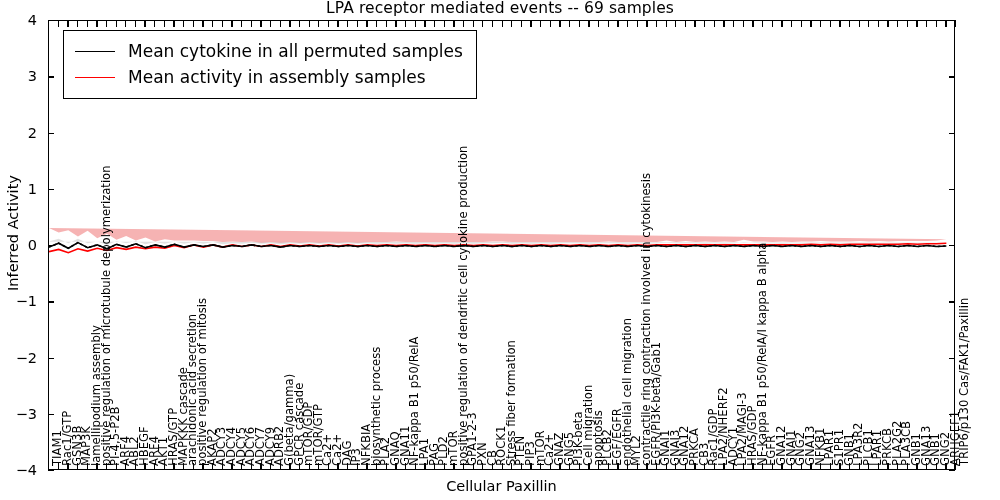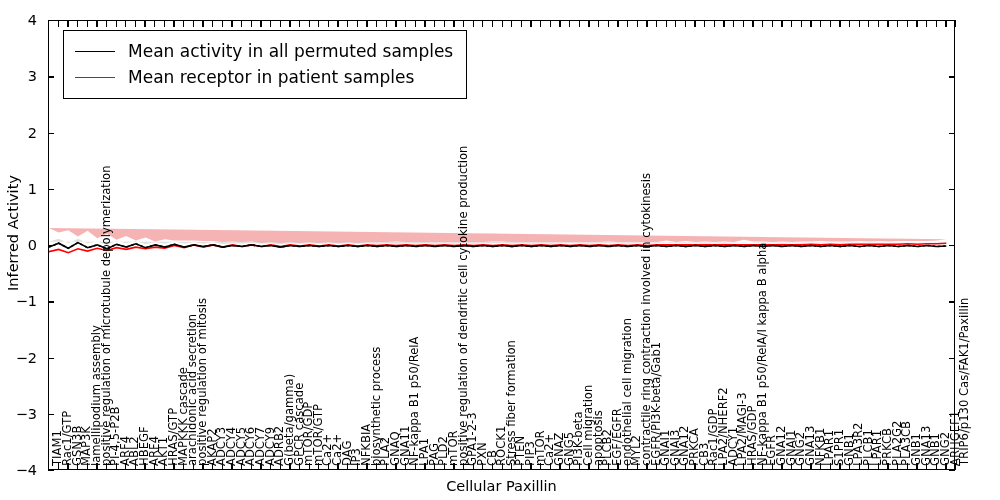--- a/index.html
+++ b/index.html
@@ -69,20 +69,21 @@
   .legtxt{font-size:17px;color:#000;}
 
   
   svg.data{position:absolute;left:0;top:0;width:907px;height:450px;display:block;}
 </style>
 </head>
 <body>
 
 <div id="fig">
 
+  <div class="title">LPA receptor mediated events -- 69 samples</div>
 
   <div class="ylabel">Inferred Activity</div>
   <div class="xlabel">Cellular Paxillin</div>
 
   <div class="ytick-wrap" id="ytickwrap">
       <div class="ytick" style="top: 450px;">−4</div>
       <div class="ytick" style="top: 393.75px;">−3</div>
       <div class="ytick" style="top: 337.5px;">−2</div>
       <div class="ytick" style="top: 281.25px;">−1</div>
       <div class="ytick" style="top: 225px;">0</div>
@@ -408,21 +409,21 @@
       <div class="xlab" style="left: 920.704px; top: 466px;">GNA13</div>
       <div class="xlab" style="left: 930.353px; top: 466px;">GNB1</div>
       <div class="xlab" style="left: 940.002px; top: 466px;">GNG2</div>
       <div class="xlab" style="left: 949.651px; top: 466px;">ARHGEF1</div>
       <div class="xlab" style="left: 959.3px; top: 466px;">TRIP6/p130 Cas/FAK1/Paxillin</div>
     </div>
 
   <div class="legend">
     <div class="legrow">
       <span class="legline"></span>
-      <span class="legtxt">Mean activity in all permuted samples</span>
+      <span class="legtxt">Mean cytokine in all permuted samples</span>
     </div>
     <div class="legrow">
       <span class="legline red"></span>
-      <span class="legtxt">Mean receptor in patient samples</span>
+      <span class="legtxt">Mean activity in assembly samples</span>
     </div>
   </div>
 
 </div>
 
 </body></html>

